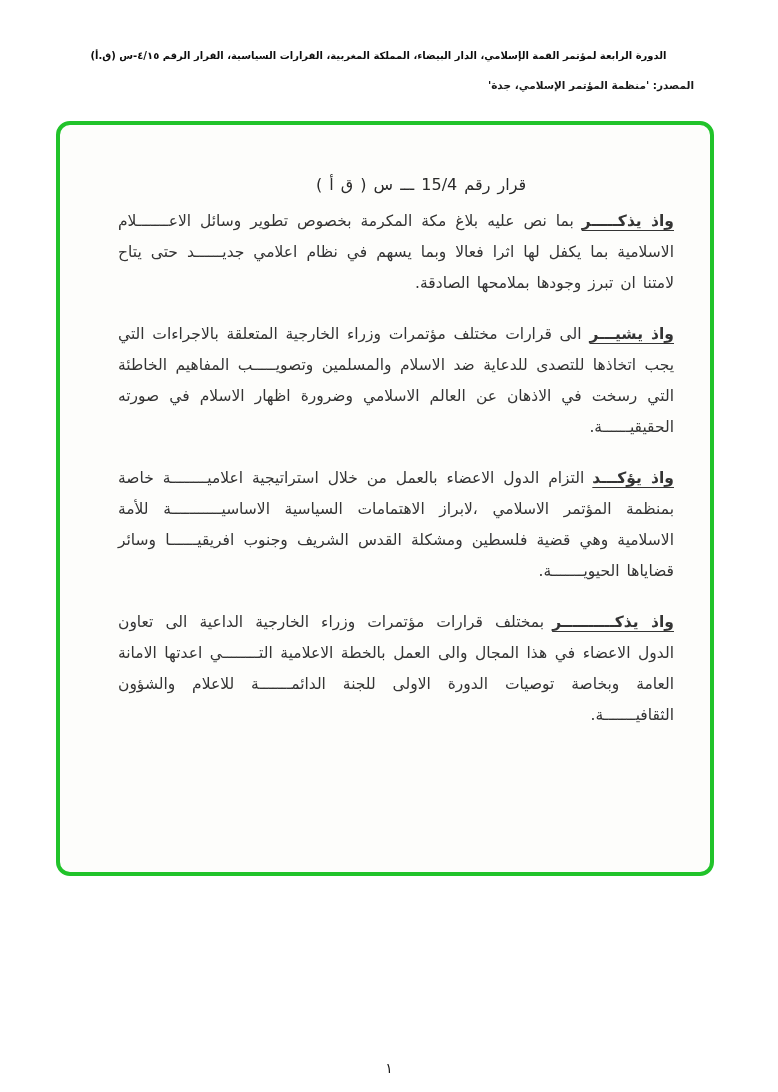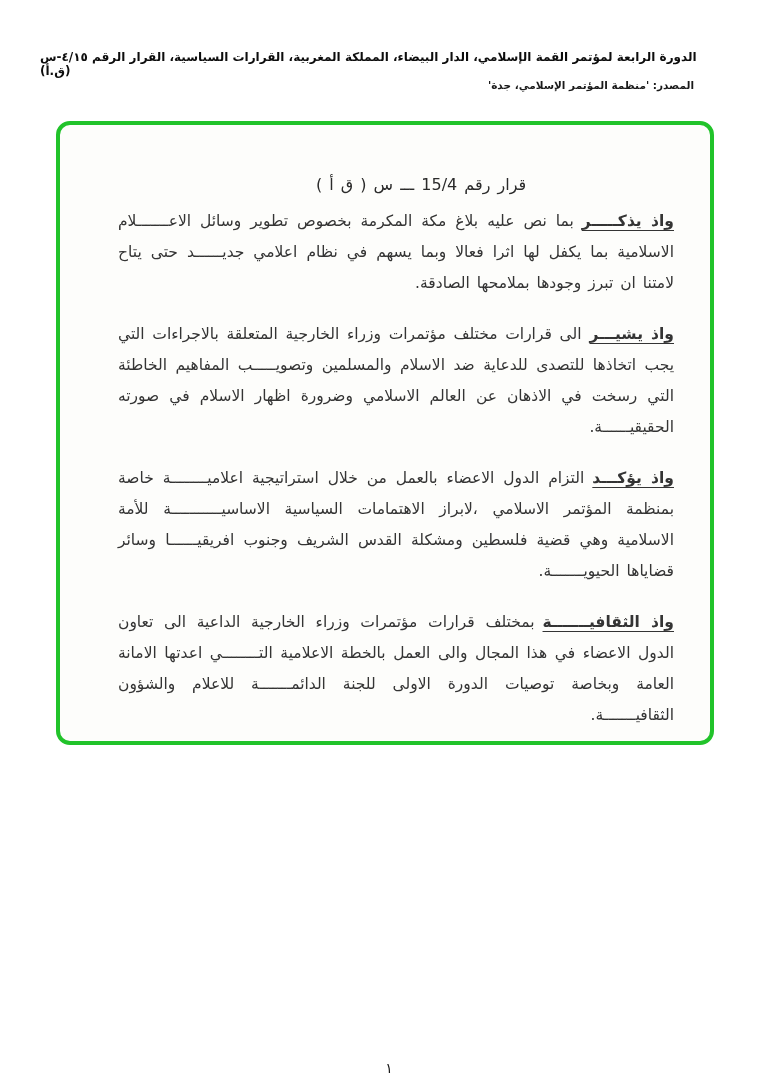--- a/index.html
+++ b/index.html
@@ -6,33 +6,33 @@
   body{
     width:778px;height:1092px;position:relative;
     background:#ffffff;
     font-family:"DejaVu Sans", sans-serif;
     color:#222;
     overflow:hidden;
   }
   
   .header-title{
     position:absolute;top:50px;left:40px;right:61px;
-    direction:rtl;text-align:left;
-    font-size:12px;font-weight:bold;color:#0d0d0d;
+    direction:rtl;text-align:center;
+    font-size:10px;font-weight:bold;color:#0d0d0d;
     letter-spacing:0.2px;
   }
   .header-source{
     position:absolute;top:79px;right:84px;
     direction:rtl;text-align:left;
     font-size:10.5px;font-weight:bold;color:#1a1a1a;
   }
   
   .scan-frame{
     position:absolute;left:56px;top:121px;
-    width:658px;height:624px;box-sizing:border-box;
+    width:658px;height:755px;box-sizing:border-box;
     border:4px solid #21c32a;border-radius:14px;
     background:#fdfdfb;
   }
   .doc{
     position:absolute;top:50px;right:36px;left:58px;
     direction:rtl;
     font-size:15.5px;color:#343434;
     word-spacing:2px;
   }
   .doc-title{
@@ -71,18 +71,18 @@
     <div class="doc-title">قرار رقم 15/4 ـــ س ( ق أ )</div>
 
 
 
     <p class="para"><span class="lead">واذ يذكـــــر</span><span>بما نص عليه بلاغ مكة المكرمة بخصوص تطوير وسائل الاعـــــــلام الاسلامية بما يكفل لها اثرا فعالا وبما يسهم في نظام اعلامي جديــــــد حتى يتاح لامتنا ان تبرز وجودها بملامحها الصادقة.</span></p>
 
     <p class="para"><span class="lead">واذ يشيـــر</span><span>الى قرارات مختلف مؤتمرات وزراء الخارجية المتعلقة بالاجراءات التي يجب اتخاذها للتصدى للدعاية ضد الاسلام والمسلمين وتصويـــــب المفاهيم الخاطئة التي رسخت في الاذهان عن العالم الاسلامي وضرورة اظهار الاسلام في صورته الحقيقيــــــة.</span></p>
 
     <p class="para"><span class="lead">واذ يؤكـــد</span><span>التزام الدول الاعضاء بالعمل من خلال استراتيجية اعلاميــــــــة خاصة بمنظمة المؤتمر الاسلامي ،لابراز الاهتمامات السياسية الاساسيـــــــــــة للأمة الاسلامية وهي قضية فلسطين ومشكلة القدس الشريف وجنوب افريقيــــــا وسائر قضاياها الحيويـــــــة.</span></p>
 
-    <p class="para"><span class="lead">واذ الثقافيـــــــة</span><span>بمختلف قرارات مؤتمرات وزراء الخارجية الداعية الى تعاون الدول الاعضاء في هذا المجال والى العمل بالخطة الاعلامية التــــــــي اعدتها الامانة العامة وبخاصة توصيات الدورة الاولى للجنة الدائمـــــــة للاعلام والشؤون الثقافيـــــــة.</span></p>
+    <p class="para"><span class="lead">واذ يذكــــــــــر</span><span>بمختلف قرارات مؤتمرات وزراء الخارجية الداعية الى تعاون الدول الاعضاء في هذا المجال والى العمل بالخطة الاعلامية التــــــــي اعدتها الامانة العامة وبخاصة توصيات الدورة الاولى للجنة الدائمـــــــة للاعلام والشؤون الثقافيـــــــة.</span></p>
 
   </div>
 </div>
 
 <div class="page-number">١</div>
 
 </body></html>

